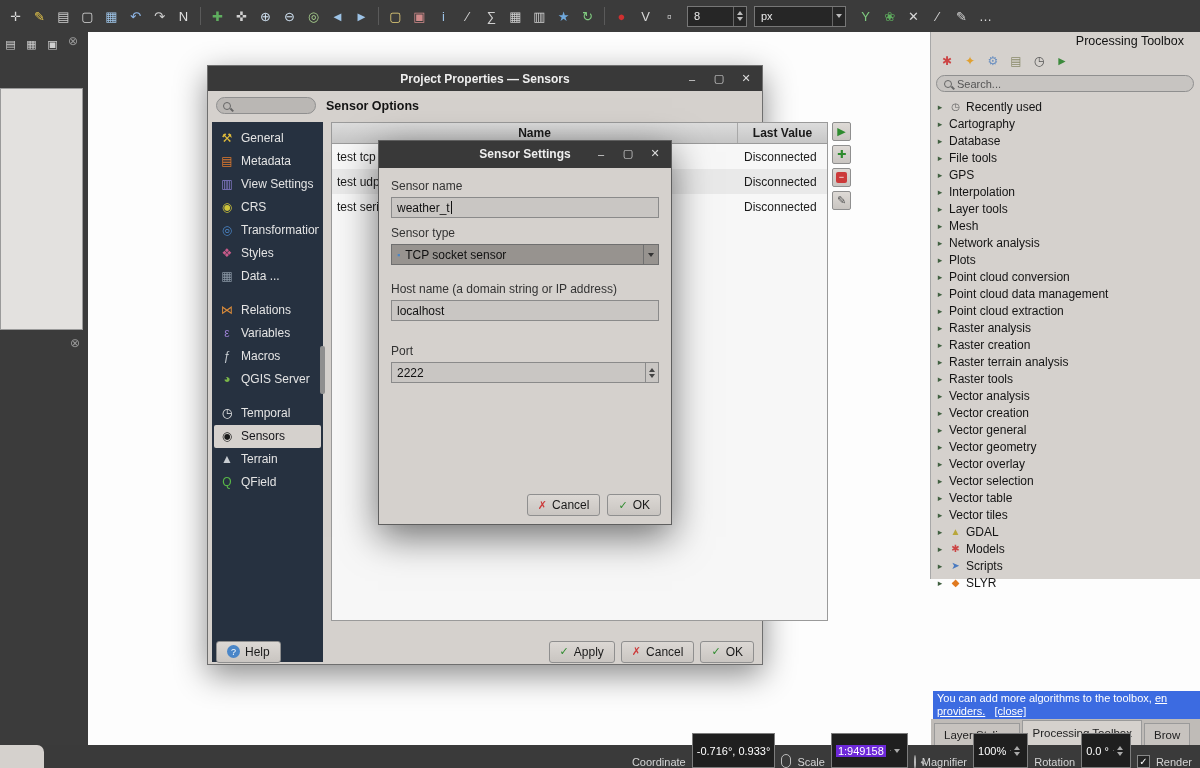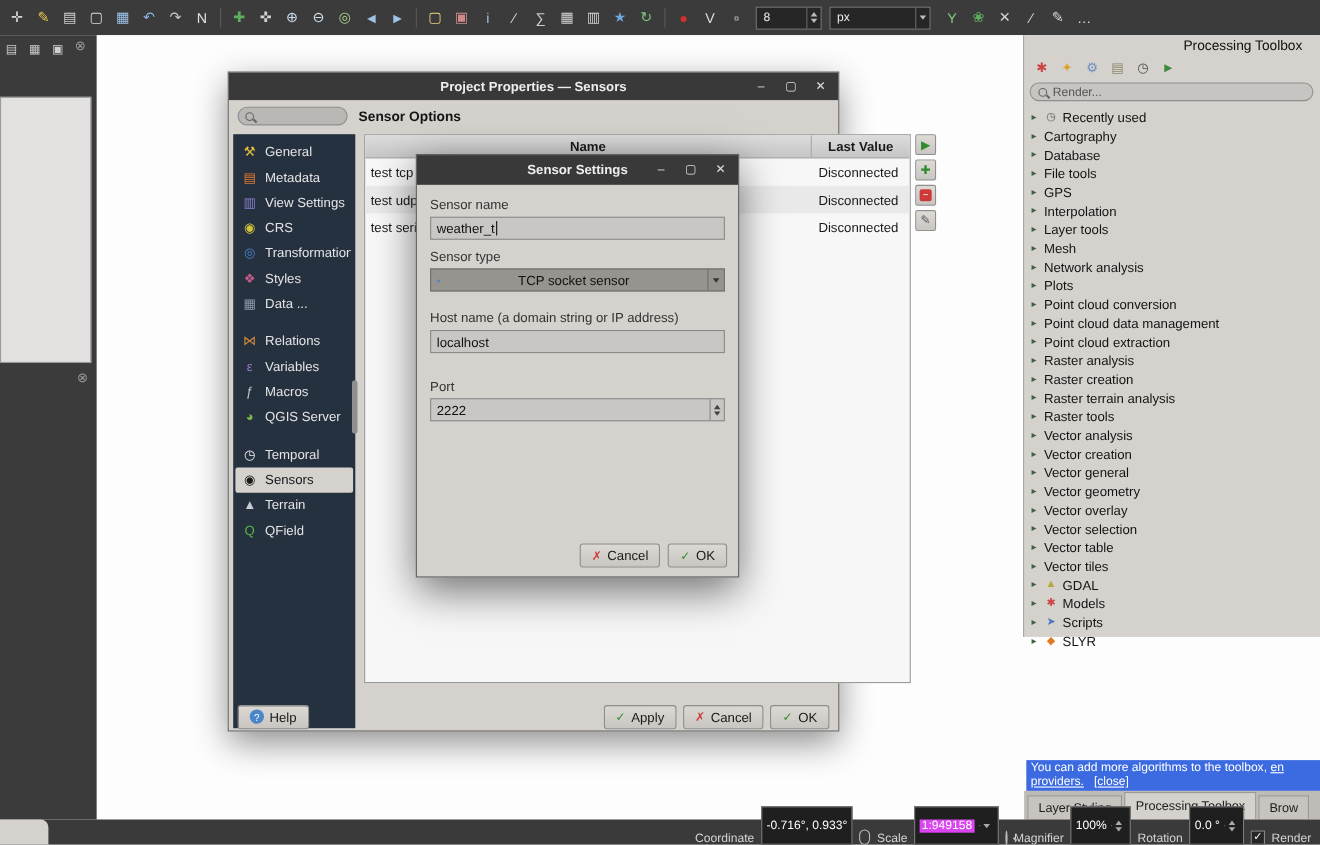--- a/index.html
+++ b/index.html
@@ -66,21 +66,21 @@
   .tab.active{background:#d5d1cd;height:25px;}
 
   
   .status-bar{position:absolute;left:0;top:745px;width:1200px;height:23px;background:#3a3a3a;
     display:flex;align-items:flex-end;justify-content:flex-end;gap:6px;padding-right:8px;
     color:#d4d4d4;font-size:11px;}
   .sb-tab{position:absolute;left:0;top:0;width:44px;height:23px;background:#d5d1cd;border-top-right-radius:7px;}
   .sb-label{flex:0 0 auto;}
   .sb-field{background:#1f1f1f;border:1px solid #7d7d7d;color:#fff;height:35px;display:flex;
     align-items:center;padding:16px 4px;font-size:11px;flex:0 0 auto;}
-  .sb-field .sel{background:#d946ef;padding:0 2px;}
+  .sb-field .sel{background:#6d28d9;padding:0 2px;}
   .sb-field .spin-col{border-left:1px solid #666;margin-left:4px;}
   .sb-field .tri-up{border-bottom-color:#aaa;} .sb-field .tri-down{border-top-color:#aaa;}
   .mouse-icon{width:10px;height:14px;border:1px solid #bbb;border-radius:5px;flex:0 0 auto;}
   .sb-mag .mag{border-color:#bbb;} .sb-mag .mag::after{background:#bbb;}
   .sb-check{width:13px;height:13px;background:#262626;border:1px solid #888;color:#fff;
     font-size:10px;display:flex;align-items:center;justify-content:center;flex:0 0 auto;}
 
   
   .project-dialog{position:absolute;left:207px;top:65px;width:556px;height:600px;background:#d5d1cd;
     border:1px solid #6f6f6f;box-shadow:0 10px 30px rgba(0,0,0,.45);}
@@ -133,21 +133,21 @@
   .sd-label{font-size:12px;color:#333;margin:8px 0 4px;}
   .sd-label.first{margin-top:5px;}
   .sd-label.host{margin-top:17px;}
   .sd-label.port{margin-top:23px;}
   .sd-input{height:21px;background:#c9c6c3;border:1px solid #8a8a8a;display:flex;align-items:center;
     padding:0 5px;font-size:12px;color:#111;}
   .caret{display:inline-block;width:1px;height:13px;background:#111;margin-left:1px;}
   .sd-combo{height:21px;background:#97938f;border:1px solid #6f6f6f;display:flex;align-items:center;
     gap:5px;padding:0 0 0 5px;font-size:12px;color:#111;}
   .sd-combo .ci{font-size:9px;color:#4a86c8;}
-  .sd-combo .val{flex:1;text-align:center;}
+  .sd-combo .val{flex:1;}
   .combo-arrow{width:15px;height:100%;border-left:1px solid #6f6f6f;display:flex;align-items:center;justify-content:center;}
   .combo-arrow .tri-down{border-top-color:#333;}
   .sd-spin{height:21px;background:#c9c6c3;border:1px solid #8a8a8a;display:flex;align-items:center;
     padding:0 0 0 5px;font-size:12px;color:#111;}
   .sd-spin .val{flex:1;}
   .sd-spin .spin-col{border-left:1px solid #8a8a8a;}
   .sd-spin .tri-up{border-bottom-color:#444;} .sd-spin .tri-down{border-top-color:#444;}
   .sd-btns{position:absolute;right:10px;bottom:8px;display:flex;gap:7px;}
 </style>
 </head>
@@ -272,21 +272,21 @@
       <span class="tb-icon" style="color: rgb(106, 143, 192);">⚙</span>
 
       <span class="tb-icon" style="color: rgb(138, 138, 106);">▤</span>
 
       <span class="tb-icon" style="color: rgb(85, 85, 85);">◷</span>
 
       <span class="tb-icon" style="color: rgb(60, 138, 60);">►</span>
     </div>
   <div class="rp-search">
     <span class="mag"></span>
-    <span>Render...</span>
+    <span>Search...</span>
   </div>
   <div class="rp-tree">
 
       <div class="tree-item">
         <span class="tree-arrow">▸</span>
         <span class="tree-icon" style="color: rgb(102, 102, 102);">◷</span>
         <span class="tree-label">Recently used</span>
       </div>
 
       <div class="tree-item">

